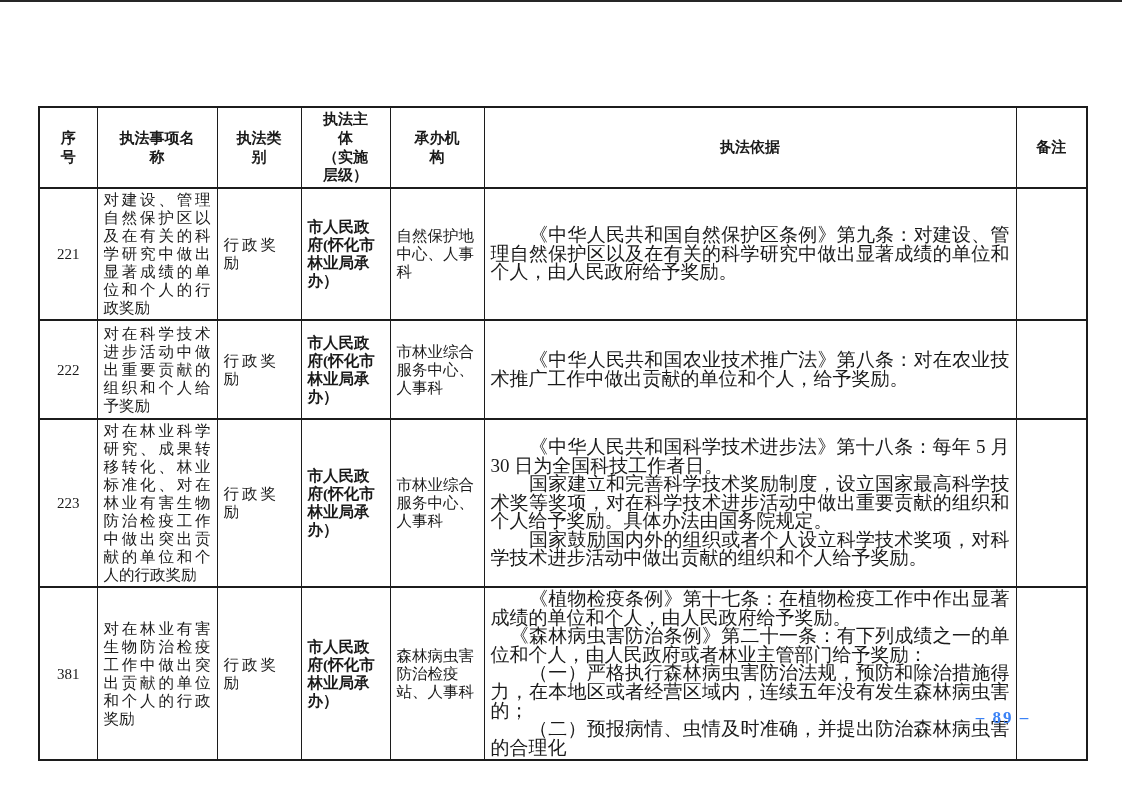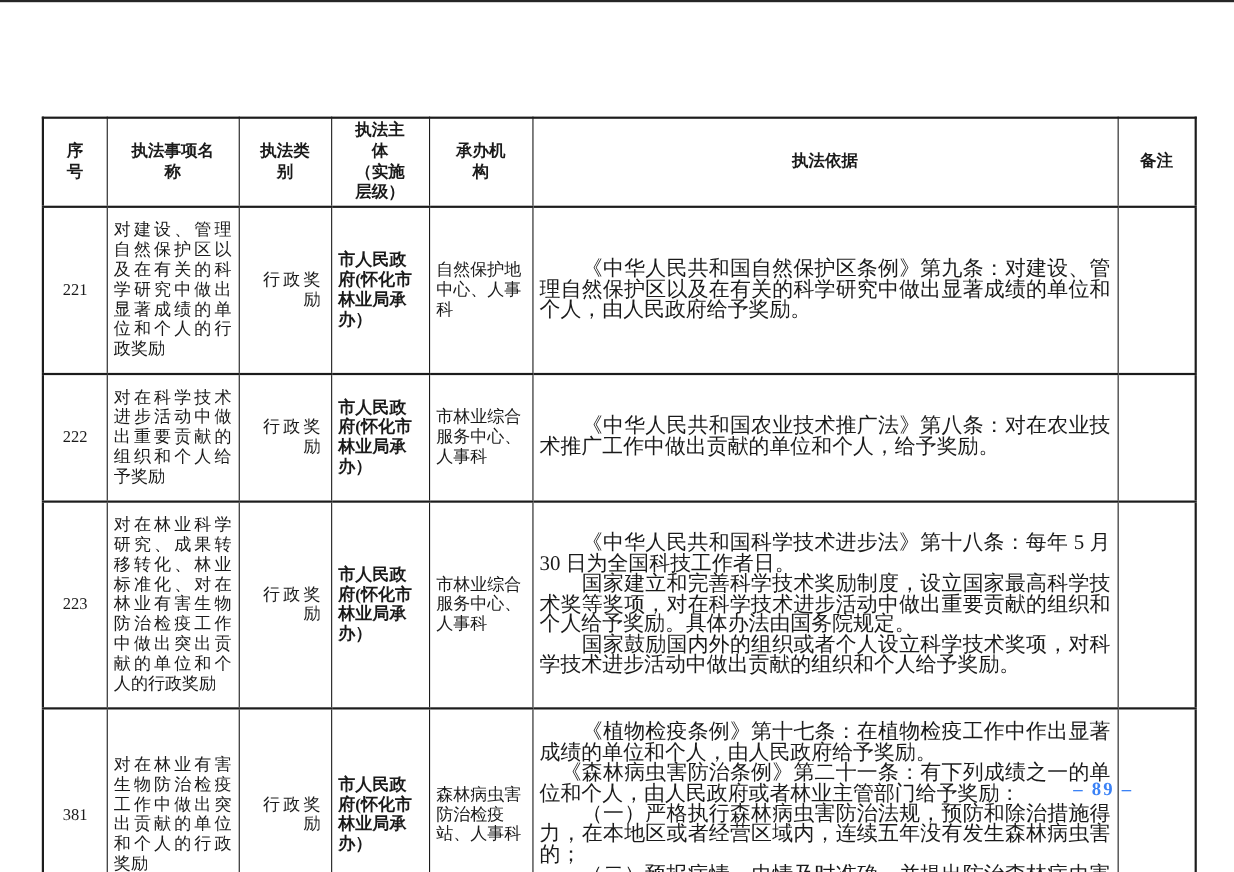--- a/index.html
+++ b/index.html
@@ -20,21 +20,21 @@
     left:38px;top:106px;
     width:1048px;
     border-collapse:collapse;
     table-layout:fixed;
     background:#ffffff;
   }
   table.law-table th,
   table.law-table td{
     border:1px solid #1c1c1c;
     vertical-align:middle;
-    padding:12px 6px;
+    padding:2px 6px;
     box-sizing:border-box;
     overflow:hidden;
   }
   
   table.law-table{border:2px solid #1c1c1c;}
   table.law-table th{border-bottom-width:2px;}
   table.law-table td{border-top-width:2px;border-bottom-width:2px;}
 
   table.law-table th{
     font-family:"Liberation Sans","DejaVu Sans",sans-serif;
@@ -51,21 +51,21 @@
   }
   td{font-size:15.5px;line-height:18px;}
 
   td.c-id{text-align:center;font-size:15px;font-family:Liberation Serif, serif;}
   td.c-name{
     text-align:justify;
     padding:3px 9px;
     line-height:18px;
   }
   td.c-cat{
-    text-align:right;
+    text-align:left;
     letter-spacing:3px;
     padding:2px 0 2px 3px;
   }
   td.c-subject{
     padding:3px 5px 3px 7px;
     line-height:18px;
     font-weight:bold;
   }
   td.c-agency{
     padding:3px 5px 3px 8px;

